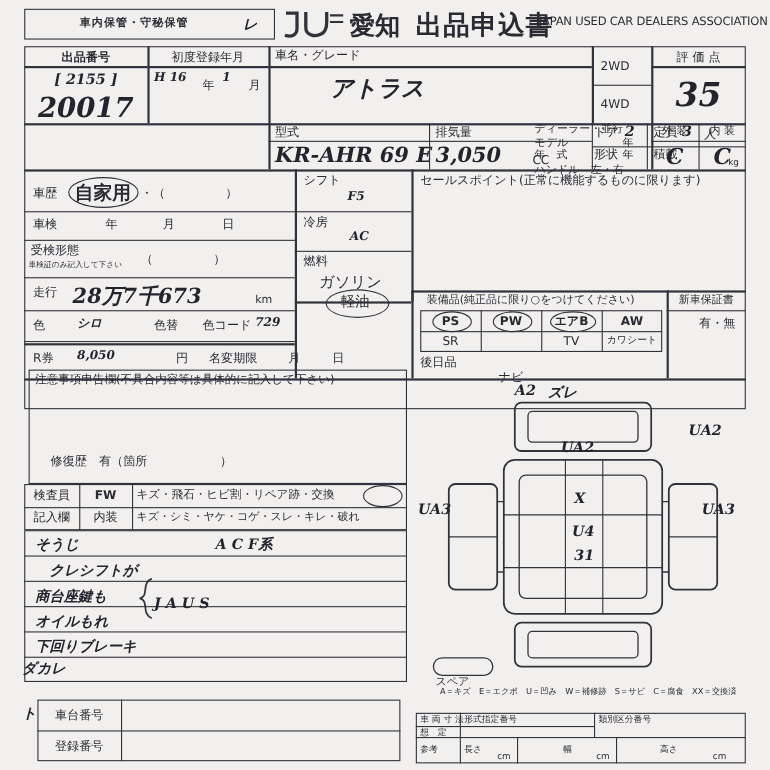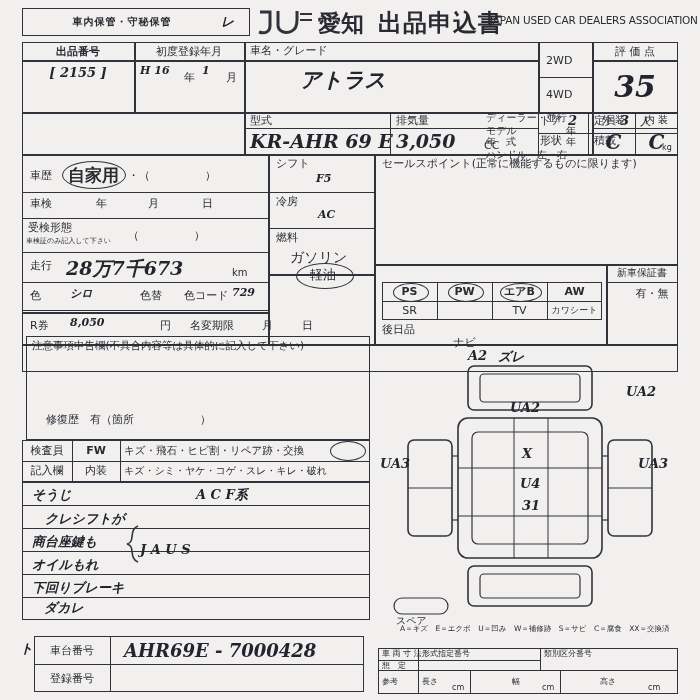--- a/index.html
+++ b/index.html
@@ -62,20 +62,21 @@
 
   <div class="abs big" style="left:318px;top:8px;font-size:23px;font-weight:bold;">愛知</div>
   <div class="abs big" style="left:378px;top:7px;font-size:24px;font-weight:bold;letter-spacing:1px;">出品申込書</div>
   <div class="abs" style="left:490px;top:14px;font-size:10.5px;letter-spacing:-0.2px;">JAPAN USED CAR DEALERS ASSOCIATION</div>
 
   <div class="abs bx" style="left:22px;top:42px;width:656px;height:330px;"></div>
 
   <div class="abs hline" style="left:22px;top:60px;width:112px;"></div>
   <div class="abs lbl ctr" style="left:22px;top:44px;width:112px;height:16px;font-weight:bold;">出品番号</div>
   <div class="abs hw hws ctr" style="left:26px;top:62px;width:104px;height:20px;">[ 2155 ]</div>
+  <div class="abs hw ctr" style="left:22px;top:82px;width:112px;height:30px;font-size:25px;">20017</div>
 
   <div class="abs vline" style="left:134px;top:42px;height:70px;"></div>
 
   <div class="abs hline" style="left:134px;top:60px;width:110px;"></div>
   <div class="abs lbl ctr" style="left:134px;top:44px;width:110px;height:16px;">初度登録年月</div>
   <div class="abs hw hwm" style="left:140px;top:64px;">H 16</div>
   <div class="abs lbl" style="left:184px;top:72px;">年</div>
   <div class="abs hw hwm" style="left:202px;top:64px;">1</div>
   <div class="abs lbl" style="left:226px;top:72px;">月</div>
 
@@ -191,20 +192,21 @@
   <div class="abs hw hwm" style="left:318px;top:208px;">AC</div>
   <div class="abs lbl" style="left:276px;top:232px;">燃料</div>
   <div class="abs lbl" style="left:290px;top:250px;font-size:14px;">ガソリン</div>
   <div class="abs lbl ctr" style="left:300px;top:266px;width:46px;height:18px;font-size:13px;">軽油</div>
   <div class="ellipse" style="left:296px;top:263px;width:56px;height:24px;"></div>
 
   <div class="abs lbl" style="left:382px;top:158px;font-size:11px;">セールスポイント(正常に機能するものに限ります)</div>
   <div class="abs hline" style="left:374px;top:264px;width:304px;"></div>
 
   <div class="abs vline" style="left:374px;top:264px;height:80px;"></div>
+  <div class="abs lbl" style="left:388px;top:268px;font-size:10px;">装備品(純正品に限り○をつけてください)</div>
   <div class="abs bx" style="left:382px;top:282px;width:220px;height:38px;"></div>
   <div class="abs hthin" style="left:382px;top:301px;width:220px;"></div>
   <div class="abs vthin" style="left:437px;top:282px;height:38px;"></div>
   <div class="abs vthin" style="left:492px;top:282px;height:38px;"></div>
   <div class="abs vthin" style="left:547px;top:282px;height:38px;"></div>
 
   <div class="abs lbl ctr" style="left:382px;top:282px;width:55px;height:19px;font-weight:bold;">PS</div>
   <div class="abs lbl ctr" style="left:437px;top:282px;width:55px;height:19px;font-weight:bold;">PW</div>
   <div class="abs lbl ctr" style="left:492px;top:282px;width:55px;height:19px;font-weight:bold;">エアB</div>
   <div class="abs lbl ctr" style="left:547px;top:282px;width:55px;height:19px;font-weight:bold;">AW</div>
@@ -245,21 +247,21 @@
   <div class="abs hthin" style="left:22px;top:528px;width:348px;"></div>
   <div class="abs hthin" style="left:22px;top:551px;width:348px;"></div>
   <div class="abs hthin" style="left:22px;top:574px;width:348px;"></div>
   <div class="abs hthin" style="left:22px;top:597px;width:348px;"></div>
 
   <div class="abs hw hws" style="left:32px;top:486px;">そうじ</div>
   <div class="abs hw hws" style="left:32px;top:510px;margin-left:13px;">クレシフトが</div>
   <div class="abs hw hws" style="left:32px;top:533px;">商台座鍵も</div>
   <div class="abs hw hws" style="left:32px;top:556px;">オイルもれ</div>
   <div class="abs hw hws" style="left:32px;top:579px;">下回りブレーキ</div>
-  <div class="abs hw hws" style="left:44px;top:599px;">ダカレ</div>
+  <div class="abs hw hws" style="left:20px;top:599px;">ダカレ</div>
 
   <div class="abs hw hws" style="left:196px;top:486px;">A C F系</div>
   <div class="abs hw hws" style="left:140px;top:542px;">J A U S</div>
   <div class="abs" style="left:124px;top:524px;">
     <svg width="18" height="40" viewBox="0 0 18 40">
       <path d="M14 2 C4 6 12 18 3 20 C12 22 4 34 14 38" fill="none" stroke="#32323c" stroke-width="1.6"></path>
     </svg>
   </div>
 
   <div class="abs" style="left:380px;top:348px;width:300px;height:285px;">
@@ -304,21 +306,20 @@
     <div class="abs lbl" style="left:16px;top:268px;font-size:10px;">スペア</div>
   </div>
 
   <div class="abs" style="left:400px;top:624px;font-size:7.5px;">A＝キズ　E＝エクボ　U＝凹み　W＝補修跡　S＝サビ　C＝腐食　XX＝交換済</div>
 
   <div class="abs bx" style="left:34px;top:636px;width:330px;height:56px;"></div>
   <div class="abs hthin" style="left:34px;top:664px;width:330px;"></div>
   <div class="abs vthin" style="left:110px;top:636px;height:56px;"></div>
   <div class="abs lbl ctr" style="left:34px;top:637px;width:76px;height:27px;">車台番号</div>
   <div class="abs lbl ctr" style="left:34px;top:665px;width:76px;height:27px;">登録番号</div>
-  <div class="abs hw" style="left:124px;top:640px;font-size:18px;">AHR69E - 7000428</div>
   <div class="abs hw hws" style="left:20px;top:640px;">ト</div>
 
   <div class="abs bx" style="left:378px;top:648px;width:300px;height:46px;"></div>
   <div class="abs vthin" style="left:540px;top:648px;height:22px;"></div>
   <div class="abs hthin" style="left:378px;top:670px;width:300px;"></div>
   <div class="abs hthin" style="left:378px;top:660px;width:162px;"></div>
   <div class="abs vthin" style="left:418px;top:648px;height:46px;"></div>
   <div class="abs vthin" style="left:470px;top:670px;height:24px;"></div>
   <div class="abs vthin" style="left:560px;top:670px;height:24px;"></div>
 

